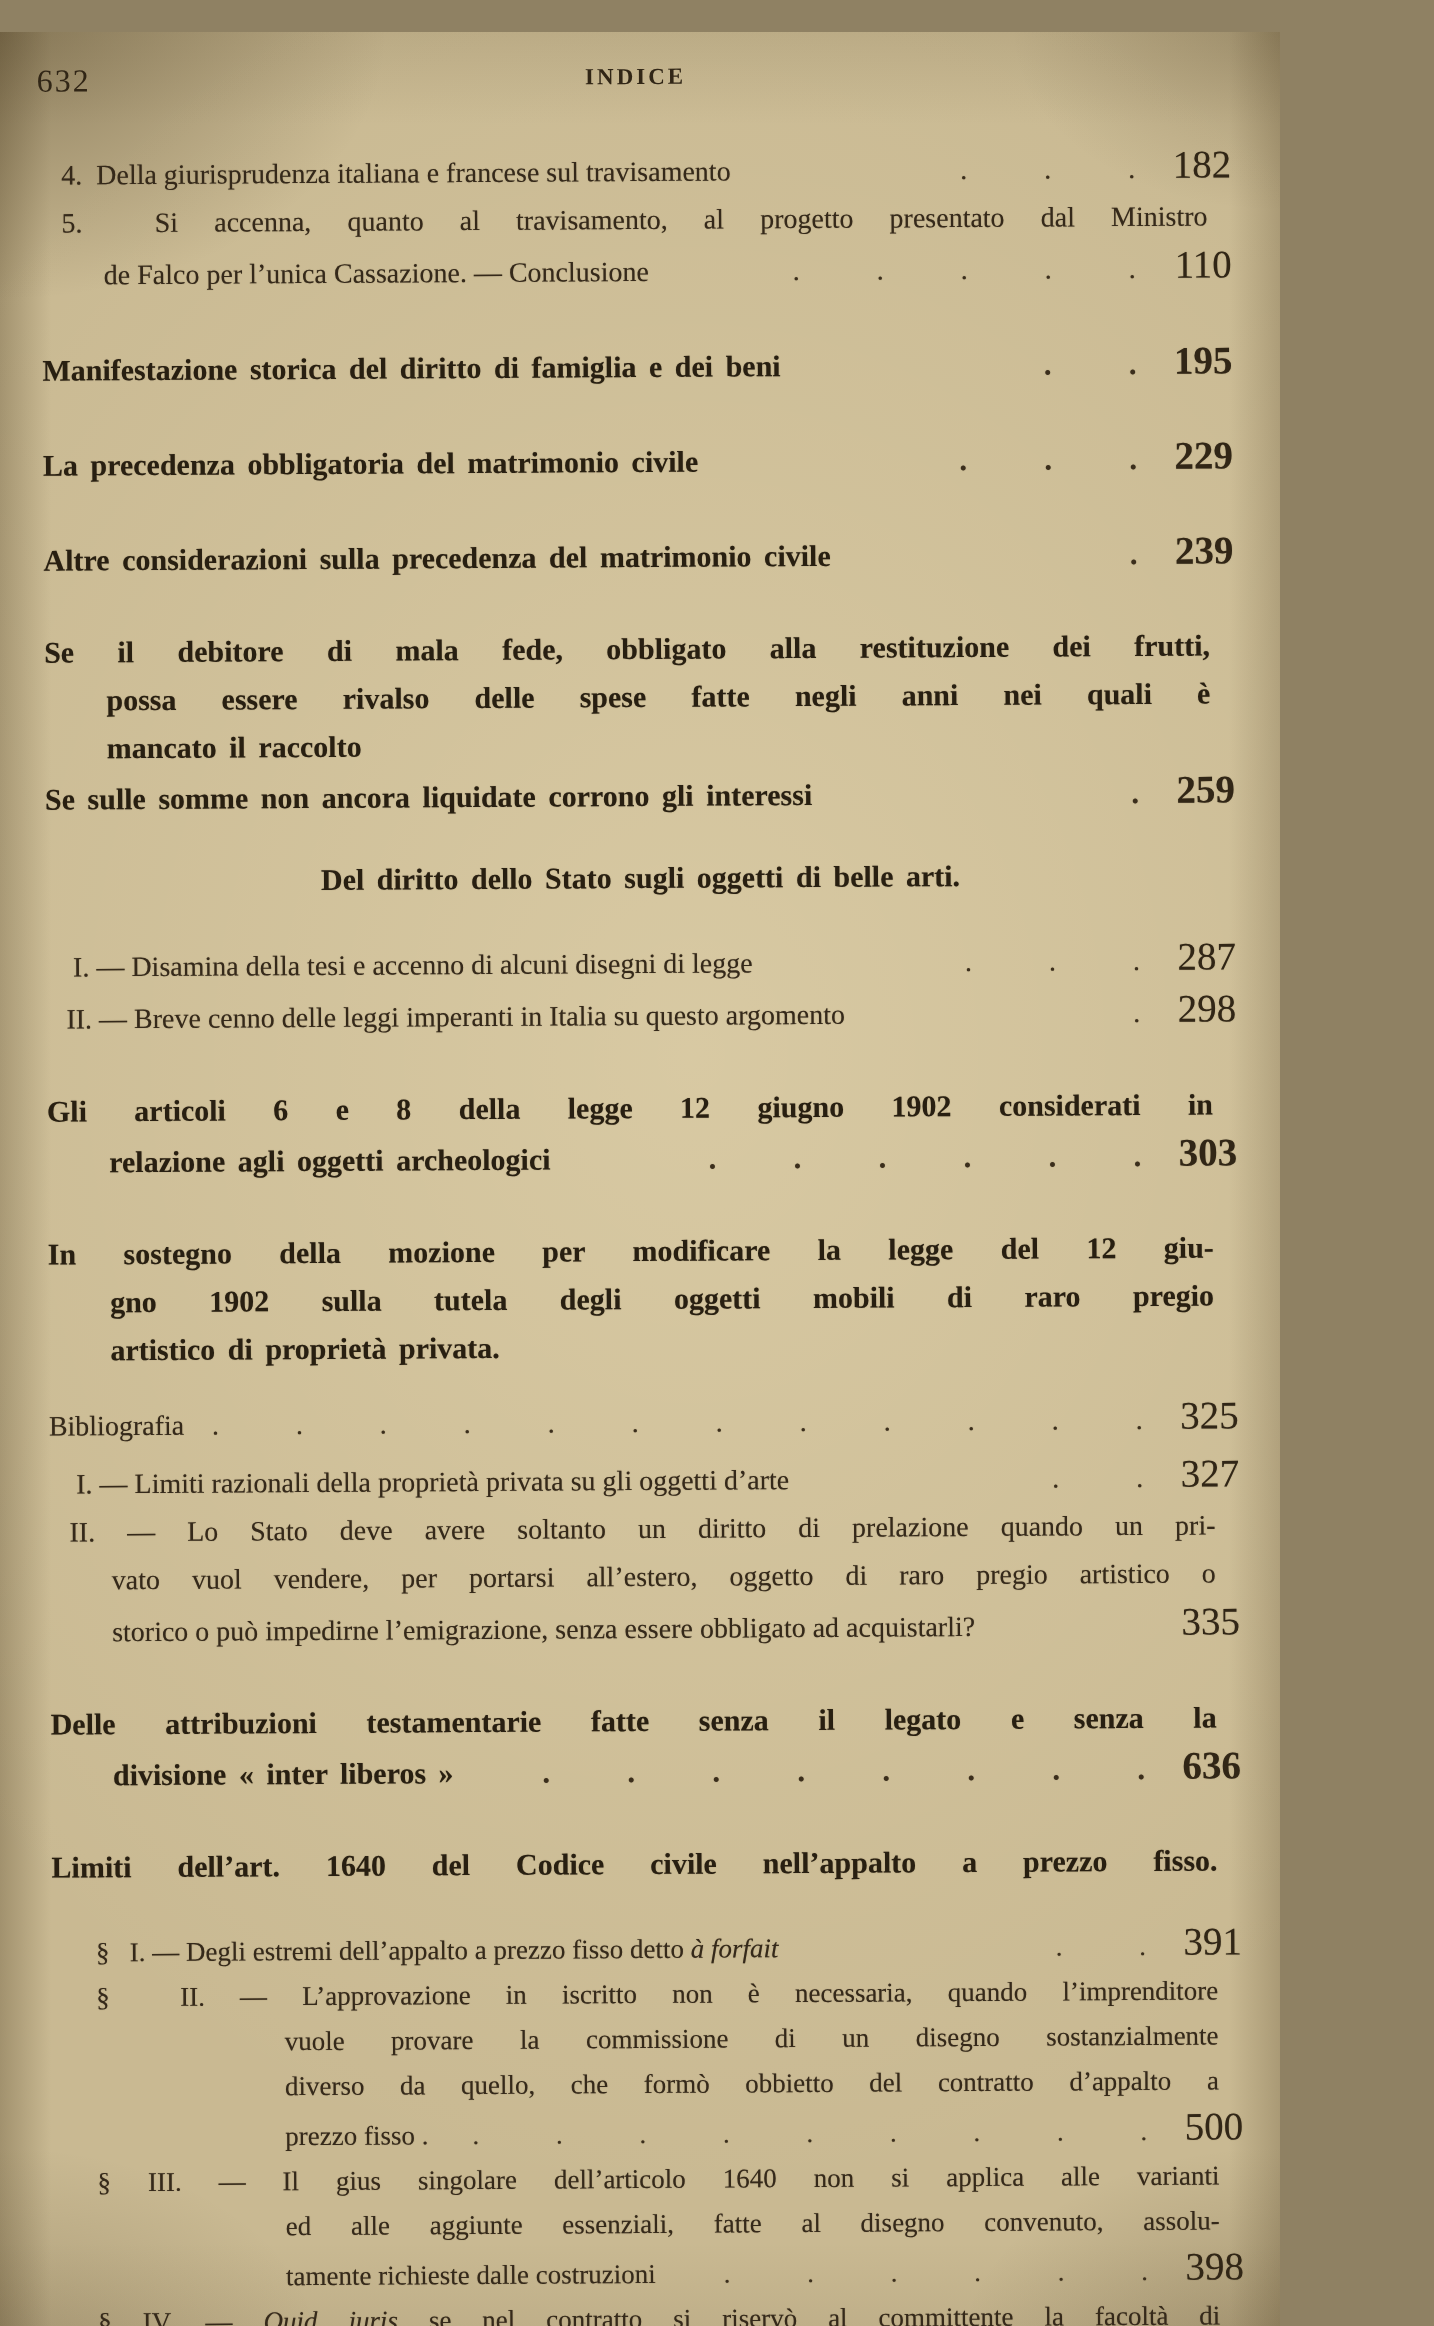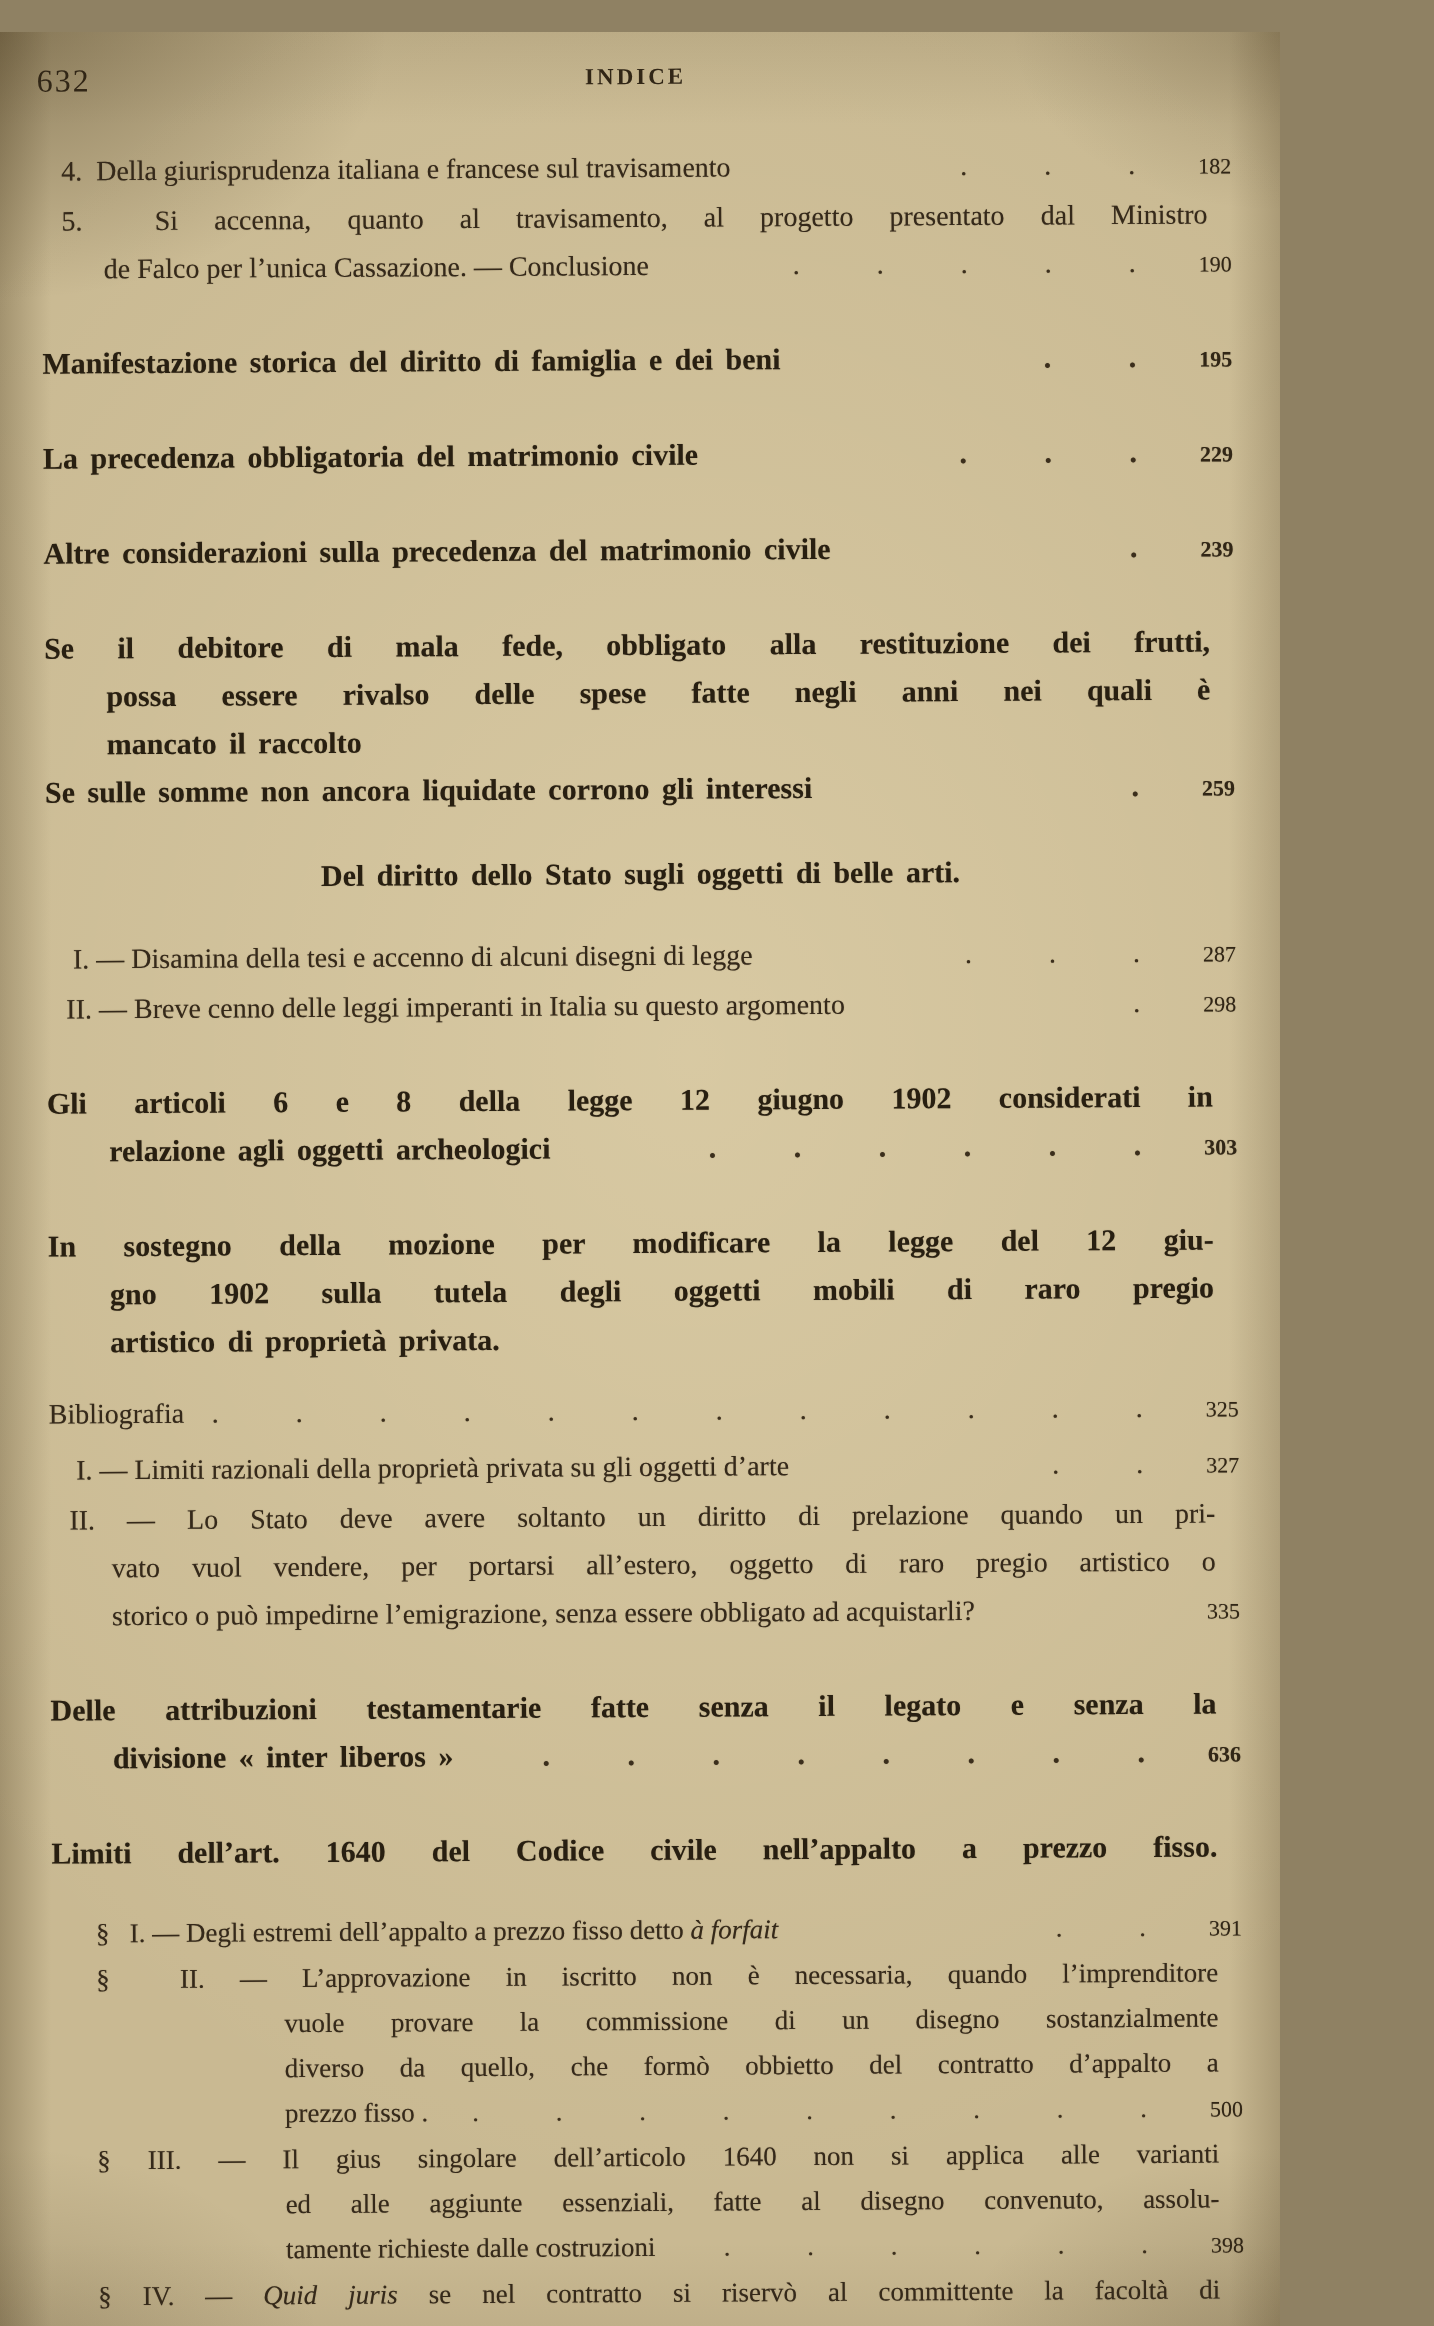--- a/index.html
+++ b/index.html
@@ -38,21 +38,21 @@
   .ind3 { padding-left:232px; }
   .gapxl { margin-top:44px; }
   .gaplg { margin-top:34px; }
   .gapmd { margin-top:24px; }
   .gapsm { margin-top:6px; }
   .just .txt, .just .jwrap { flex:1; text-align:justify; text-align-last:justify; padding-right:24px; }
   .jwrap { white-space:pre-wrap; }
   .center .txt { flex:1; text-align:center; text-align-last:center; padding-right:0; }
   .dots { flex:1; overflow:hidden; white-space:nowrap; direction:rtl;
           word-spacing:70px; padding:0 10px 0 16px; color:#3b2e1c; }
-  .page { flex:none; width:78px; text-align:right; margin-left:8px; font-size:22px; color:#312616; }
+  .page { flex:none; width:78px; text-align:right; margin-left:8px; font-size:39px; color:#312616; }
   .em { font-style:italic; }
 </style>
 </head>
 <body>
 
 <div class="sheet">
   <div class="inner">
 
     <div class="page-header">
       <span class="pnum">632</span>
@@ -65,21 +65,21 @@
         <span class="page">182</span>
       </div>
 
     <div class="row reg ind1 just">
         <span class="txt">5.  Si accenna, quanto al travisamento, al progetto presentato dal Ministro</span>
       </div>
 
     <div class="row reg ind2">
         <span class="txt">de Falco per l’unica Cassazione. — Conclusione</span>
         <span class="dots">. . . . .</span>
-        <span class="page">190</span>
+        <span class="page">110</span>
       </div>
 
     <div class="row bold gapxl">
         <span class="txt">Manifestazione storica del diritto di famiglia e dei beni</span>
         <span class="dots">. .</span>
         <span class="page">195</span>
       </div>
 
     <div class="row bold gapxl">
         <span class="txt">La precedenza obbligatoria del matrimonio civile</span>

